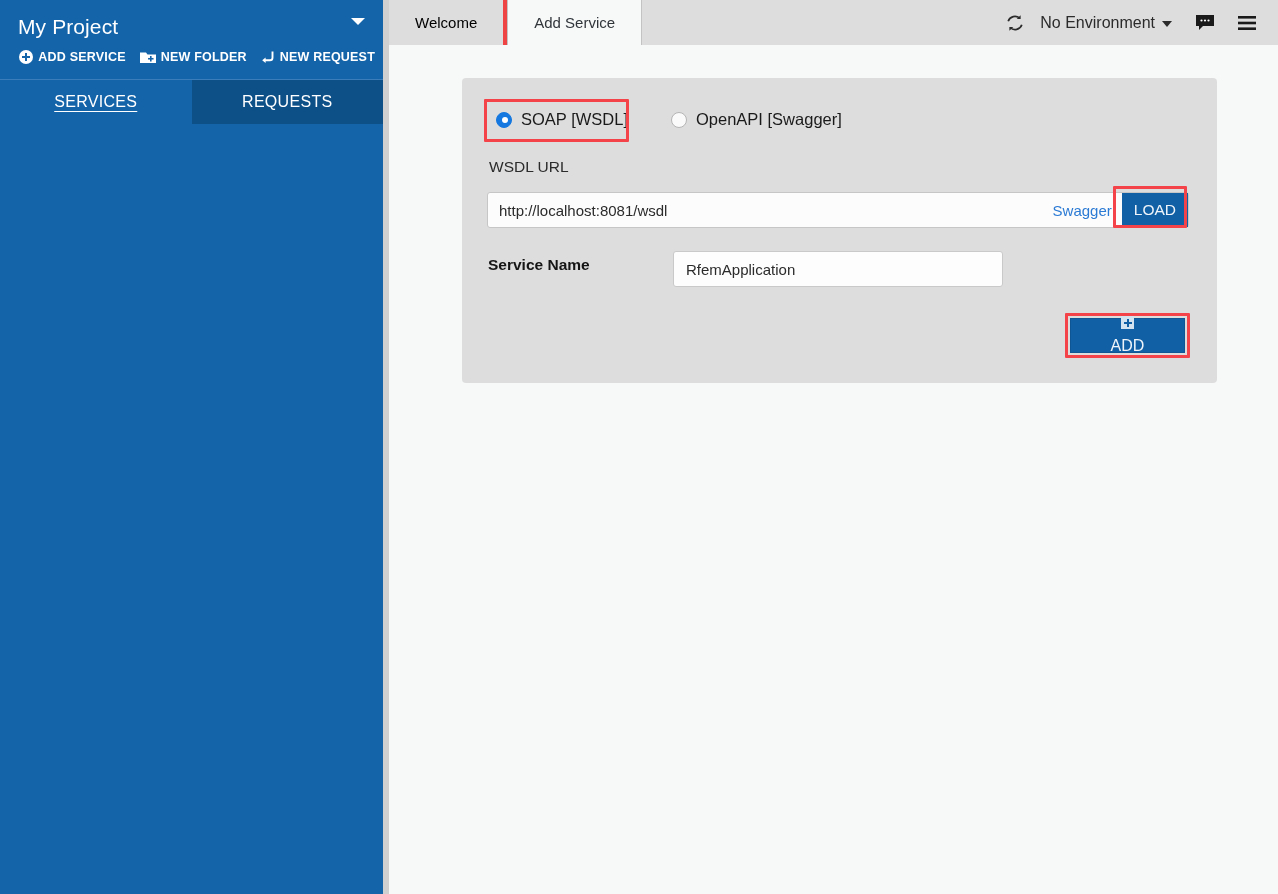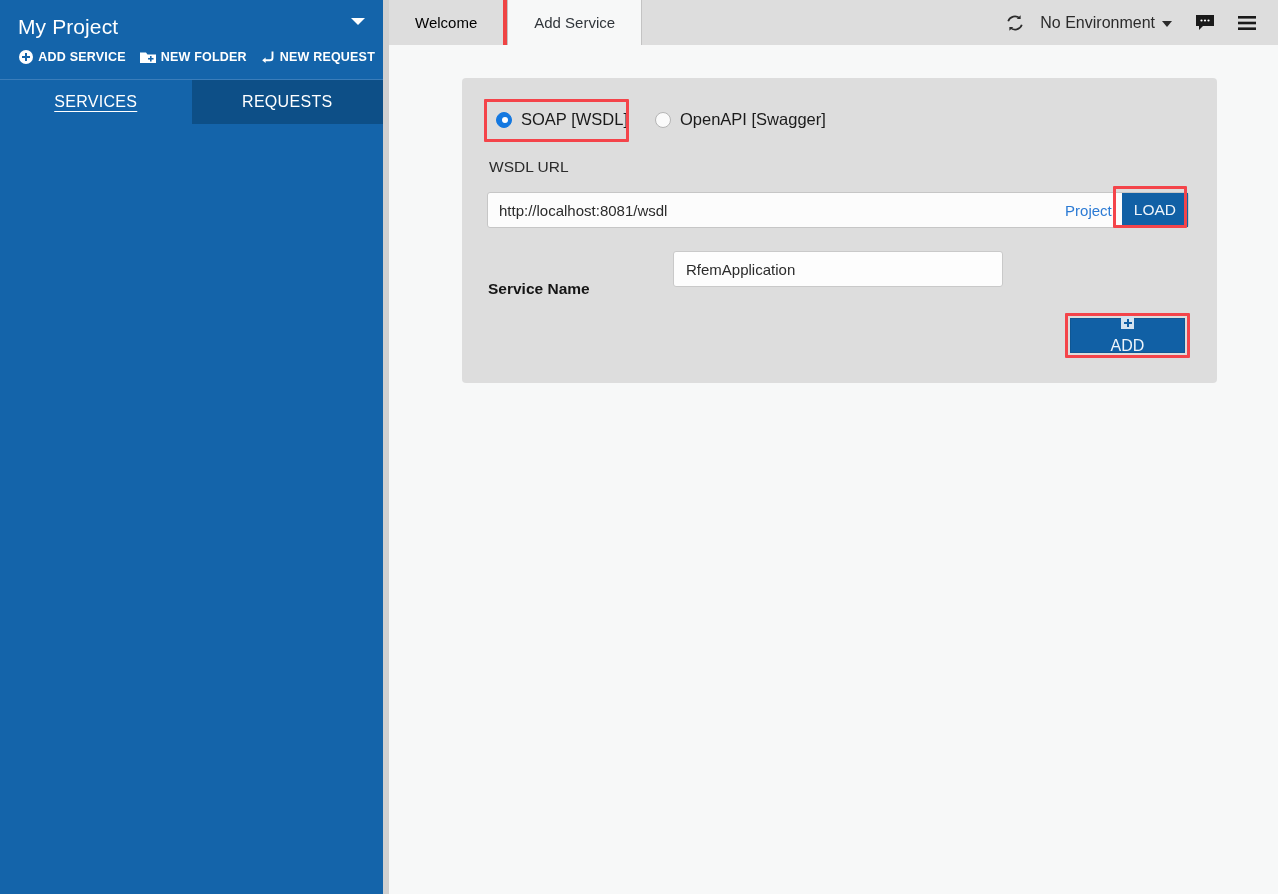--- a/index.html
+++ b/index.html
@@ -193,21 +193,21 @@
     height: 305px;
     background: #dddddd;
     border-radius: 4px;
   }
   .radio-row {
     position: absolute;
     left: 28px;
     top: 28px;
     display: flex;
     align-items: center;
-    gap: 15px;
+    gap: 31px;
   }
   .radio-opt {
     display: flex;
     align-items: center;
     gap: 9px;
     cursor: pointer;
     font-size: 16.5px;
     color: #1a1a1a;
     padding: 4px 6px;
   }
@@ -246,21 +246,20 @@
     position: absolute;
     font-size: 15.5px;
     color: #2b2b2b;
   }
   #lbl-wsdl { left: 27px; top: 80px; }
   #lbl-svc {
     left: 26px; top: 178px;
     font-weight: bold;
     font-size: 15.5px;
     color: #151515;
-    margin-top: 24px;
   }
 
   .url-wrap {
     position: absolute;
     left: 25px; top: 114px;
     width: 702px;
     height: 36px;
     background: #fcfcfc;
     border: 1px solid #c6c6c6;
     border-radius: 3px;
@@ -476,21 +475,21 @@
           <div class="radio-opt">
             <span class="radio-mark"></span>
             <span>OpenAPI [Swagger]</span>
           </div>
         </div>
 
         <div class="field-label" id="lbl-wsdl">WSDL URL</div>
 
         <div class="url-wrap">
           <input class="url-input" type="text" value="http://localhost:8081/wsdl" style="">
-          <span class="browse-link">Project</span>
+          <span class="browse-link">Swagger</span>
           <button class="load-btn">LOAD</button>
         </div>
 
         <div class="field-label" id="lbl-svc">Service Name</div>
         <input class="svc-input" type="text" value="RfemApplication" style="">
 
         <button class="add-btn">
           <span class="add-plus-icon"></span>
           <span>ADD</span>
         </button>

